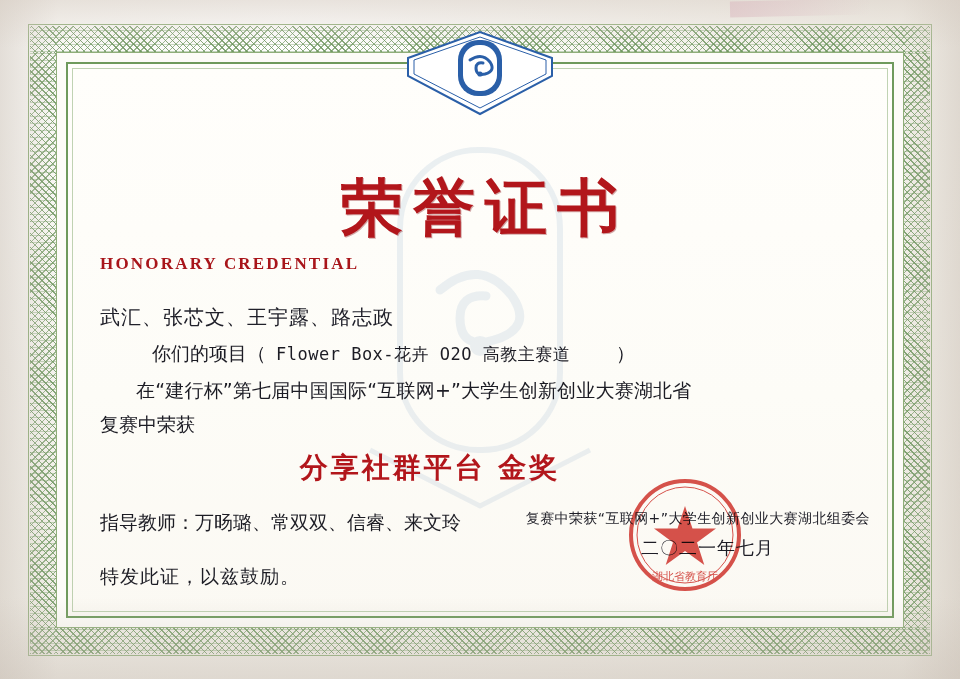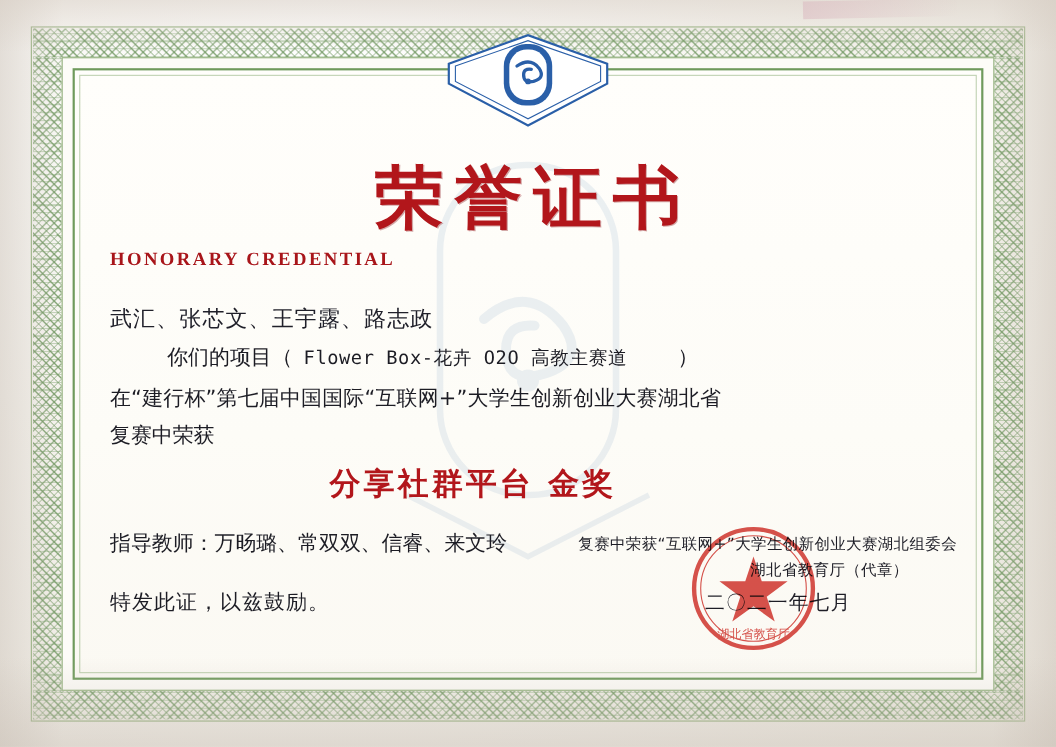--- a/index.html
+++ b/index.html
@@ -118,21 +118,21 @@
 
   
   .content {
     position: absolute;
     left: 100px; top: 90px;
     width: 770px; height: 510px;
     z-index: 3;
   }
   .title {
     text-align: center;
-    margin-top: 48px;
+    margin-top: 76px;
     color: #b2161b;
     font-family: Liberation Sans, sans-serif;
     font-size: 62px;
     font-weight: bold;
     letter-spacing: 10px;
     text-shadow: 1px 1px 0 rgba(130,10,15,.35);
   }
   .subtitle {
     text-align: left;
     margin-top: 4px;
@@ -167,20 +167,21 @@
     text-align: left;
     padding: 0 10px;
     font-family: "DejaVu Sans Mono", monospace;
     font-size: 17px;
     letter-spacing: .5px;
   }
   .contest-line {
     margin-top: 2px;
     font-size: 19px;
     letter-spacing: .2px;
+    margin-left: 36px;
   }
   .stage-line {
     font-size: 19px;
   }
   .award {
     margin-top: 10px;
     text-align: center;
     color: #b2161b;
     font-family: "DejaVu Sans", sans-serif;
     font-weight: bold;
@@ -286,21 +287,20 @@
       <div class="stage-line">复赛中荣获</div>
 
       <div class="award">分享社群平台  金奖</div>
 
       <div class="teacher-line">指导教师：万旸璐、常双双、信睿、来文玲</div>
       <div class="closing-line">特发此证，以兹鼓励。</div>
     </div>
 
     <div class="issuer">
       <div class="issuer-org">复赛中荣获“互联网+”大学生创新创业大赛湖北组委会</div>
-      <div class="issuer-org2">湖北省教育厅（代章）</div>
       <div class="issuer-date">二〇二一年七月</div>
     </div>
 
     <div class="seal">
       <svg viewBox="0 0 118 118" width="118" height="118">
         <circle cx="59" cy="59" r="54" fill="none" stroke="#cc2b24" stroke-width="4"></circle>
         <circle cx="59" cy="59" r="48" fill="none" stroke="#cc2b24" stroke-width="1"></circle>
         <path d="M59 30 l7.5 22.5 h23.5 l-19 14 l7.3 22.6 l-19.3 -14 l-19.3 14 l7.3 -22.6 l-19 -14 h23.5 z" fill="#cc2b24"></path>
         <text x="59" y="104" text-anchor="middle" fill="#cc2b24" font-family="DejaVu Sans, sans-serif" font-size="11">湖北省教育厅</text>
       </svg>

